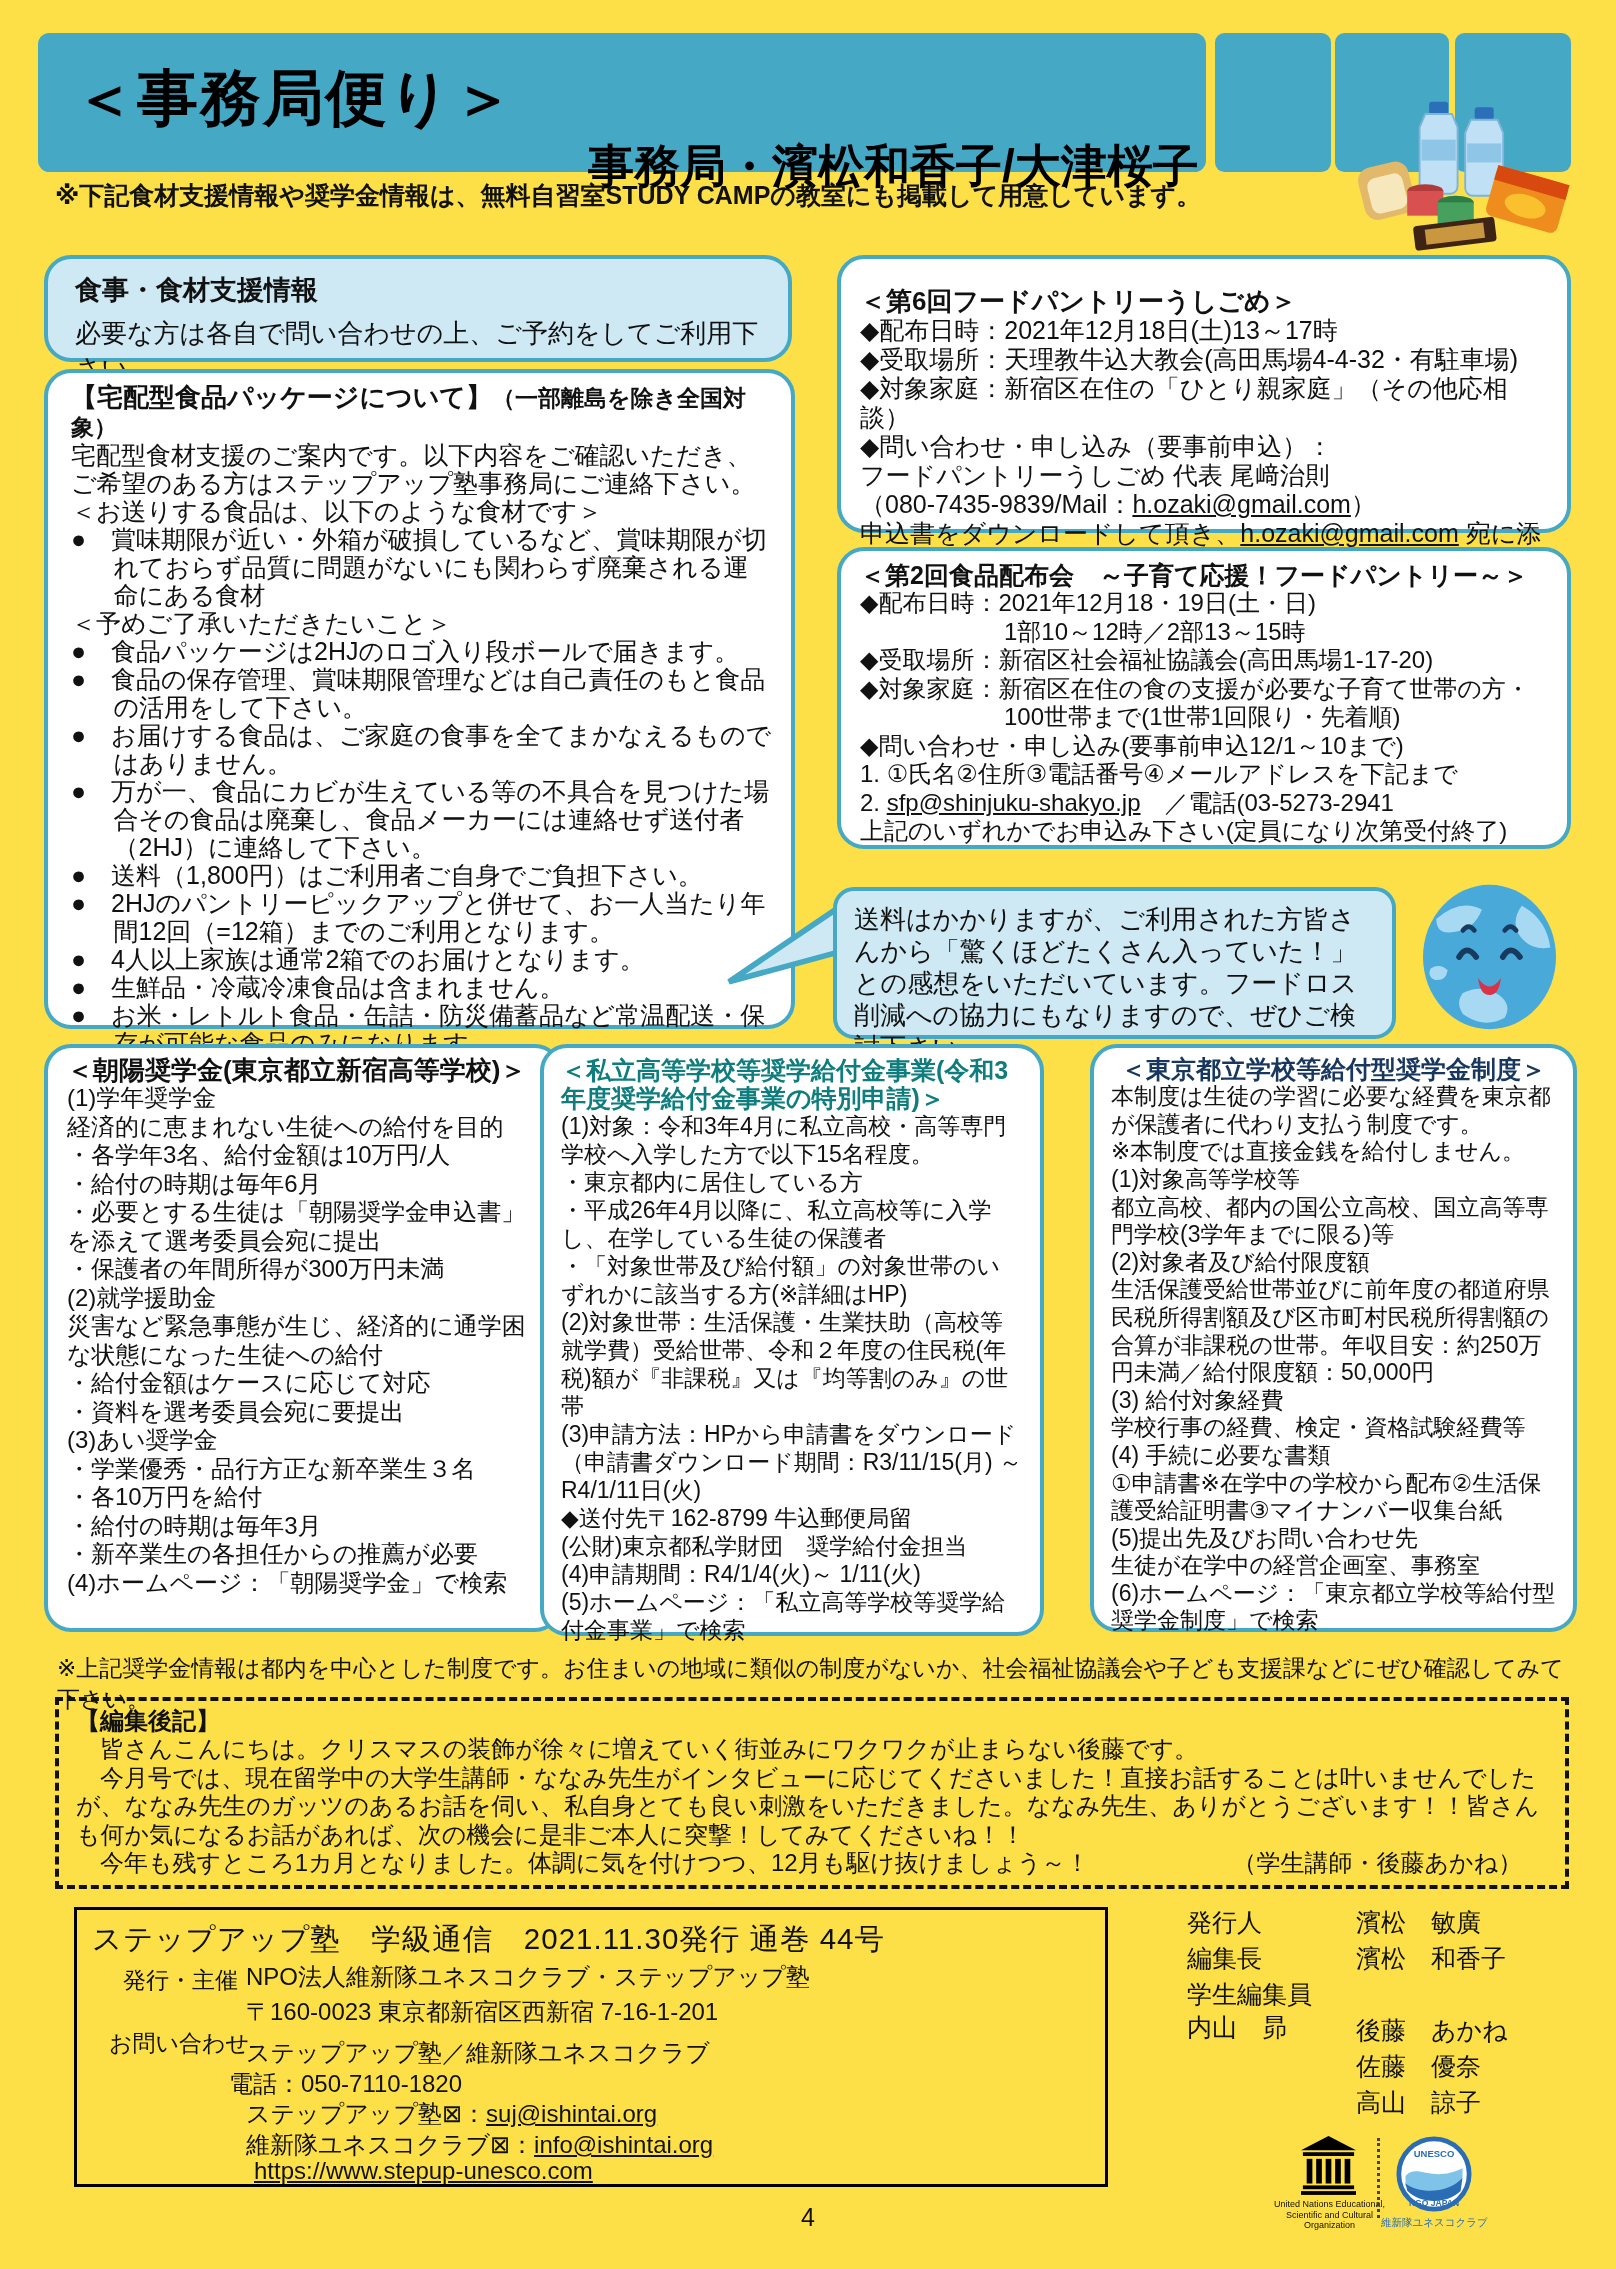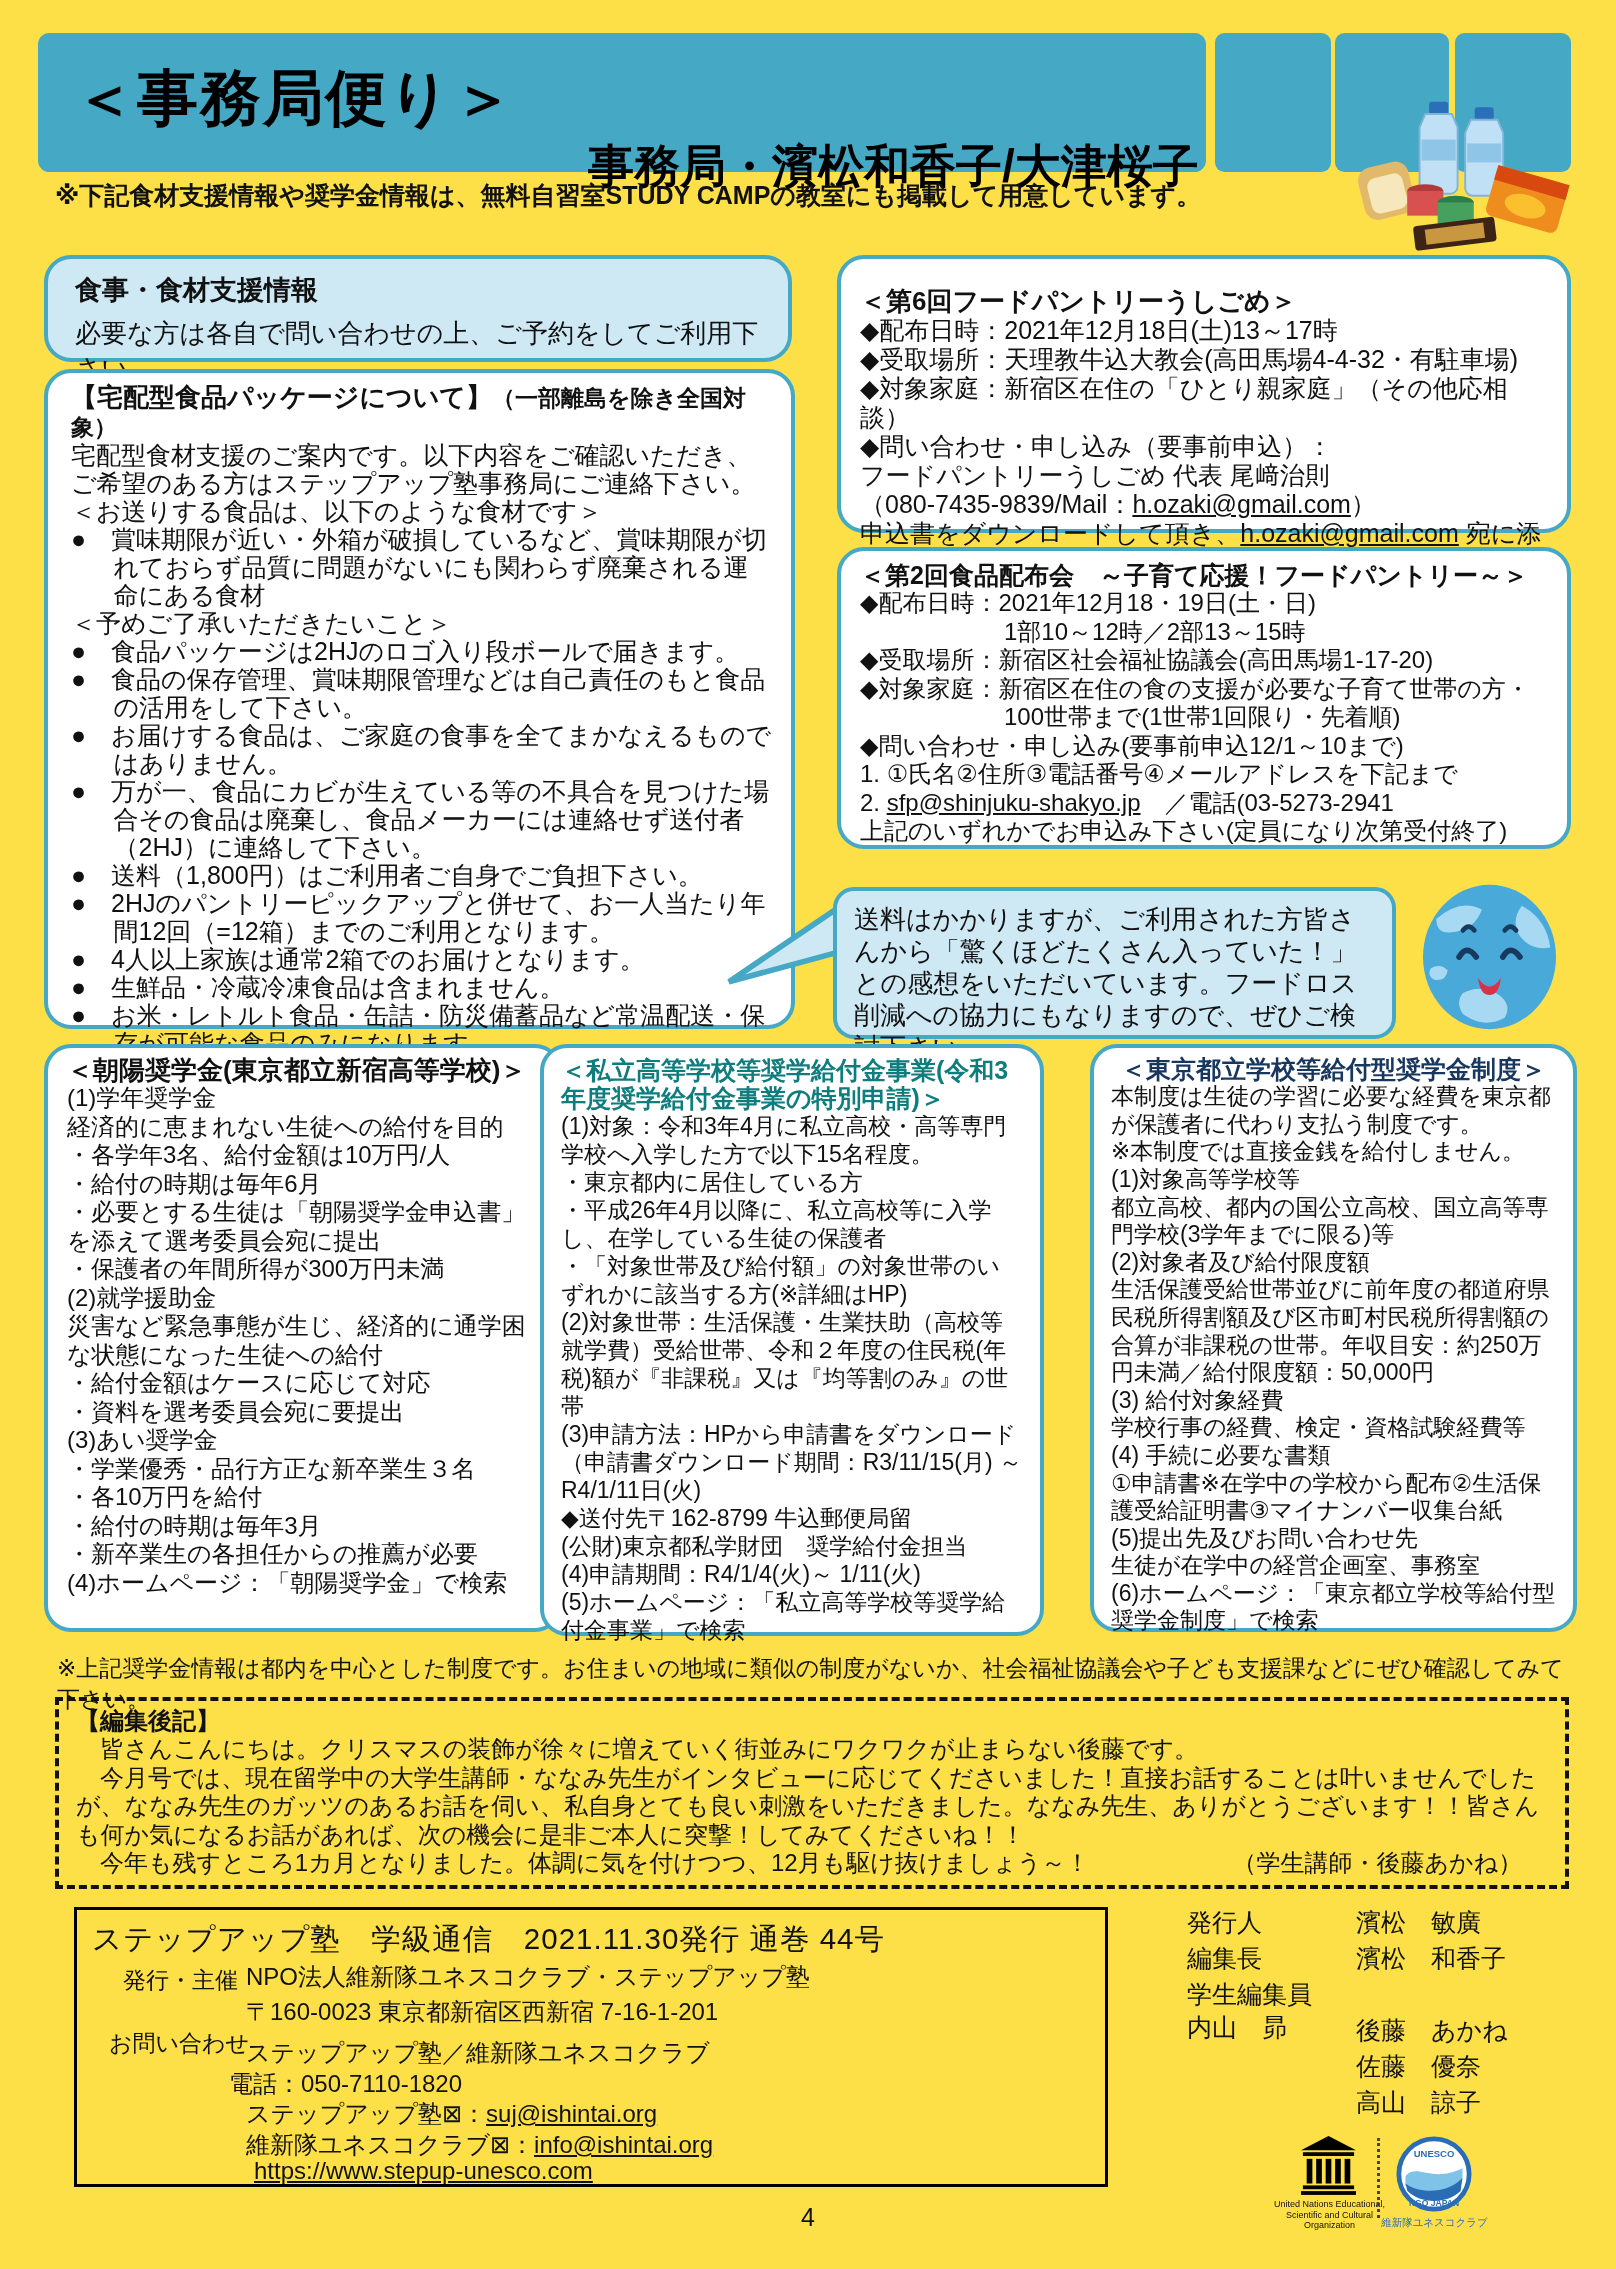--- a/index.html
+++ b/index.html
@@ -251,18 +251,18 @@
 
   <div class="abs" style="left:1377px;top:2138px;height:80px;border-left:3.8px dotted #444;"></div>
 
   <svg class="abs" style="left:1396px;top:2136px;" width="76" height="76" viewBox="0 0 80 80">
     <circle cx="40" cy="40" r="37" fill="#fff" stroke="#2a6db5" stroke-width="5"></circle>
     <path d="M10 42 C22 28 38 50 70 34 L70 44 C58 62 24 64 10 52 Z" fill="#7fc4e8"></path>
     <path d="M10 50 C26 62 56 60 70 44 L68 58 C54 72 26 72 12 58 Z" fill="#2a6db5"></path>
     <text x="40" y="22" font-size="10" fill="#2a6db5" text-anchor="middle" font-weight="bold">UNESCO</text>
     <text x="40" y="74" font-size="9" fill="#2a6db5" text-anchor="middle" font-weight="bold">NGO JAPAN</text>
   </svg>
-  <div class="abs" style="left:1381px;top:2216px;width:107px;font-size:10.5px;color:#2a6db5;text-align:center;">維新隊ユネスコクラブ</div>
+  <div class="abs" style="left:1381px;top:2216px;width:107px;font-size:10.5px;color:#2a6db5;text-align:left;">維新隊ユネスコクラブ</div>
 
   <div class="abs" style="left:801px;top:2203px;font-size:25px;">4</div>
 
 </div>
 
 
 </body></html>

